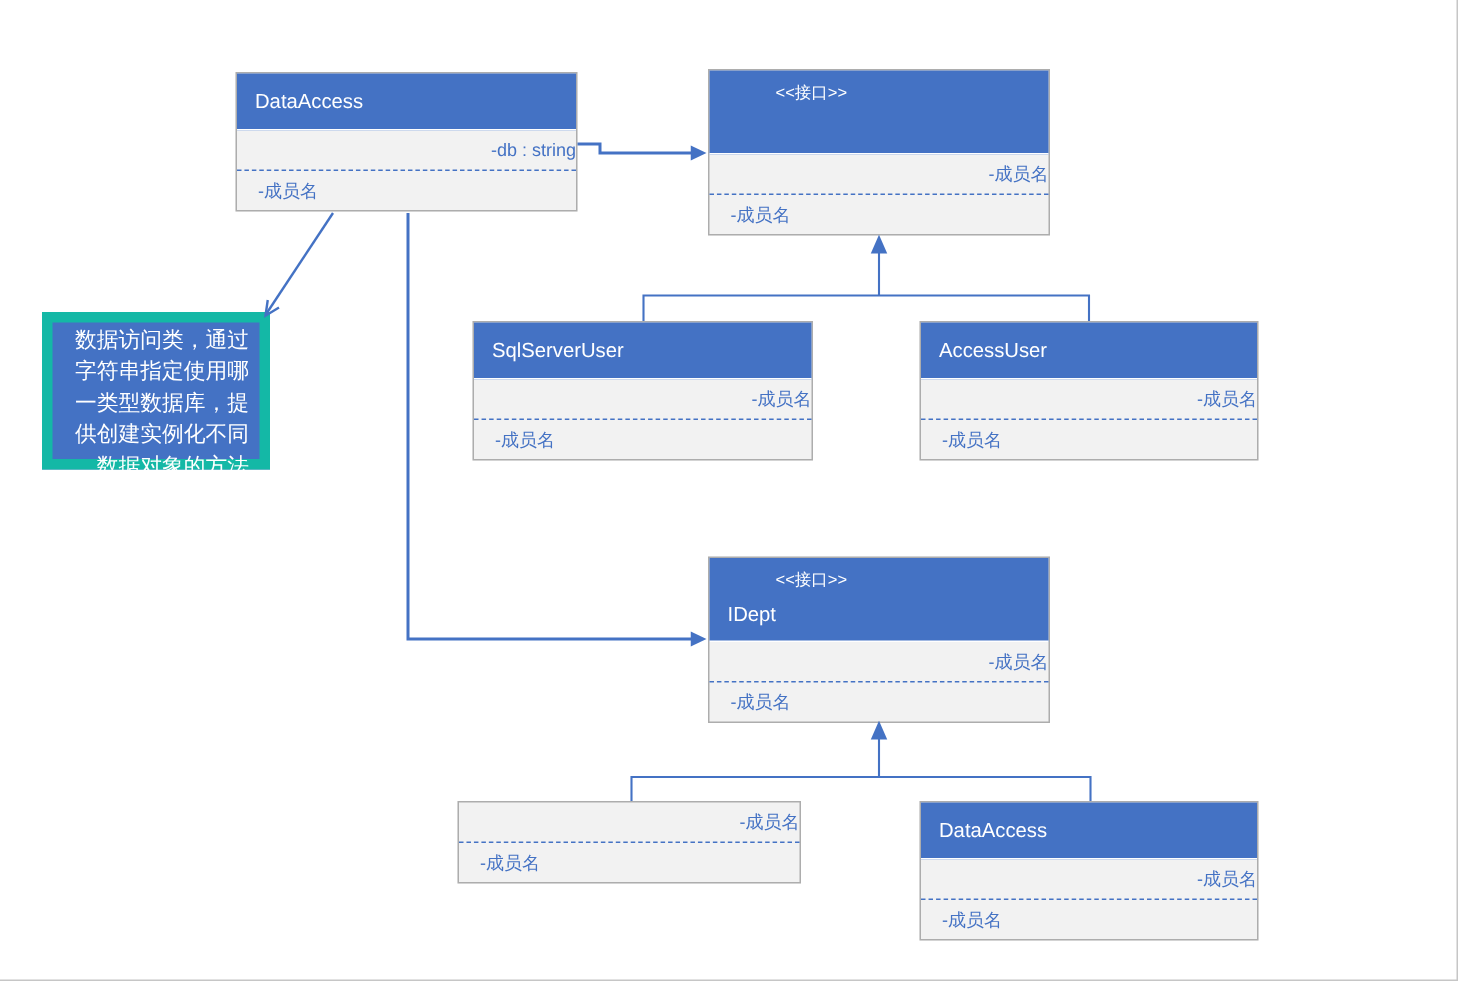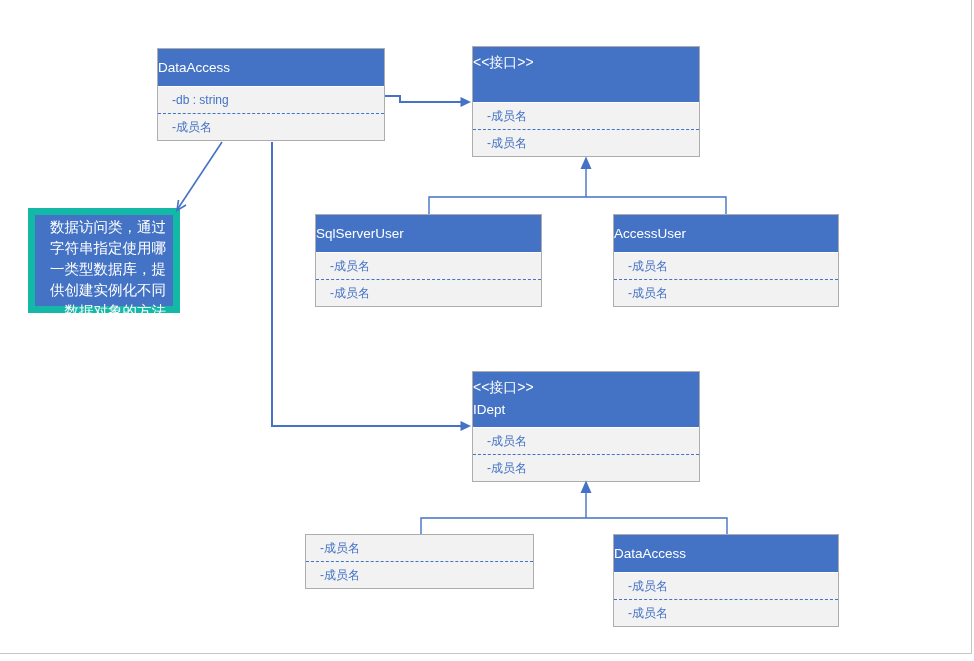--- a/index.html
+++ b/index.html
@@ -20,36 +20,37 @@
   .class-box{
     position:absolute;
     background:#F2F2F2;
     border:1px solid #ADADAD;
     z-index:2;
     box-sizing:border-box;
   }
   .class-hdr{
     background:#4472C4;
     color:#fff;
+    padding-left:12px;
     border-bottom:1px solid #FFFFFF;
     box-sizing:border-box;
   }
   .class-hdr.single{height:38px;line-height:37px;font-size:13.5px;}
   .class-hdr.double{height:56px;padding-top:5px;}
-  .stereotype{display:block;font-size:14px;line-height:21px;}
+  .stereotype{display:block;font-size:11px;line-height:21px;margin-left:32px;}
   .iface-name{display:block;font-size:13.5px;line-height:24px;}
   .attr-row{
     height:26px;line-height:26px;
     padding-left:14px;
     color:#4472C4;
     font-size:12px;
     white-space:nowrap;
     overflow:hidden;
   }
-  .attr-row.first{border-bottom:1px dashed #4472C4;}
+  .attr-row.first{border-bottom:1px dashed #4472C4;text-align:right;}
   .note-box{
     position:absolute;
     left:28px;top:208px;
     width:152px;height:105px;
     background:#4472C4;
     border:7px solid #14b8a6;
     color:#fff;
     font-size:14.5px;
     line-height:21px;
     text-align:right;

